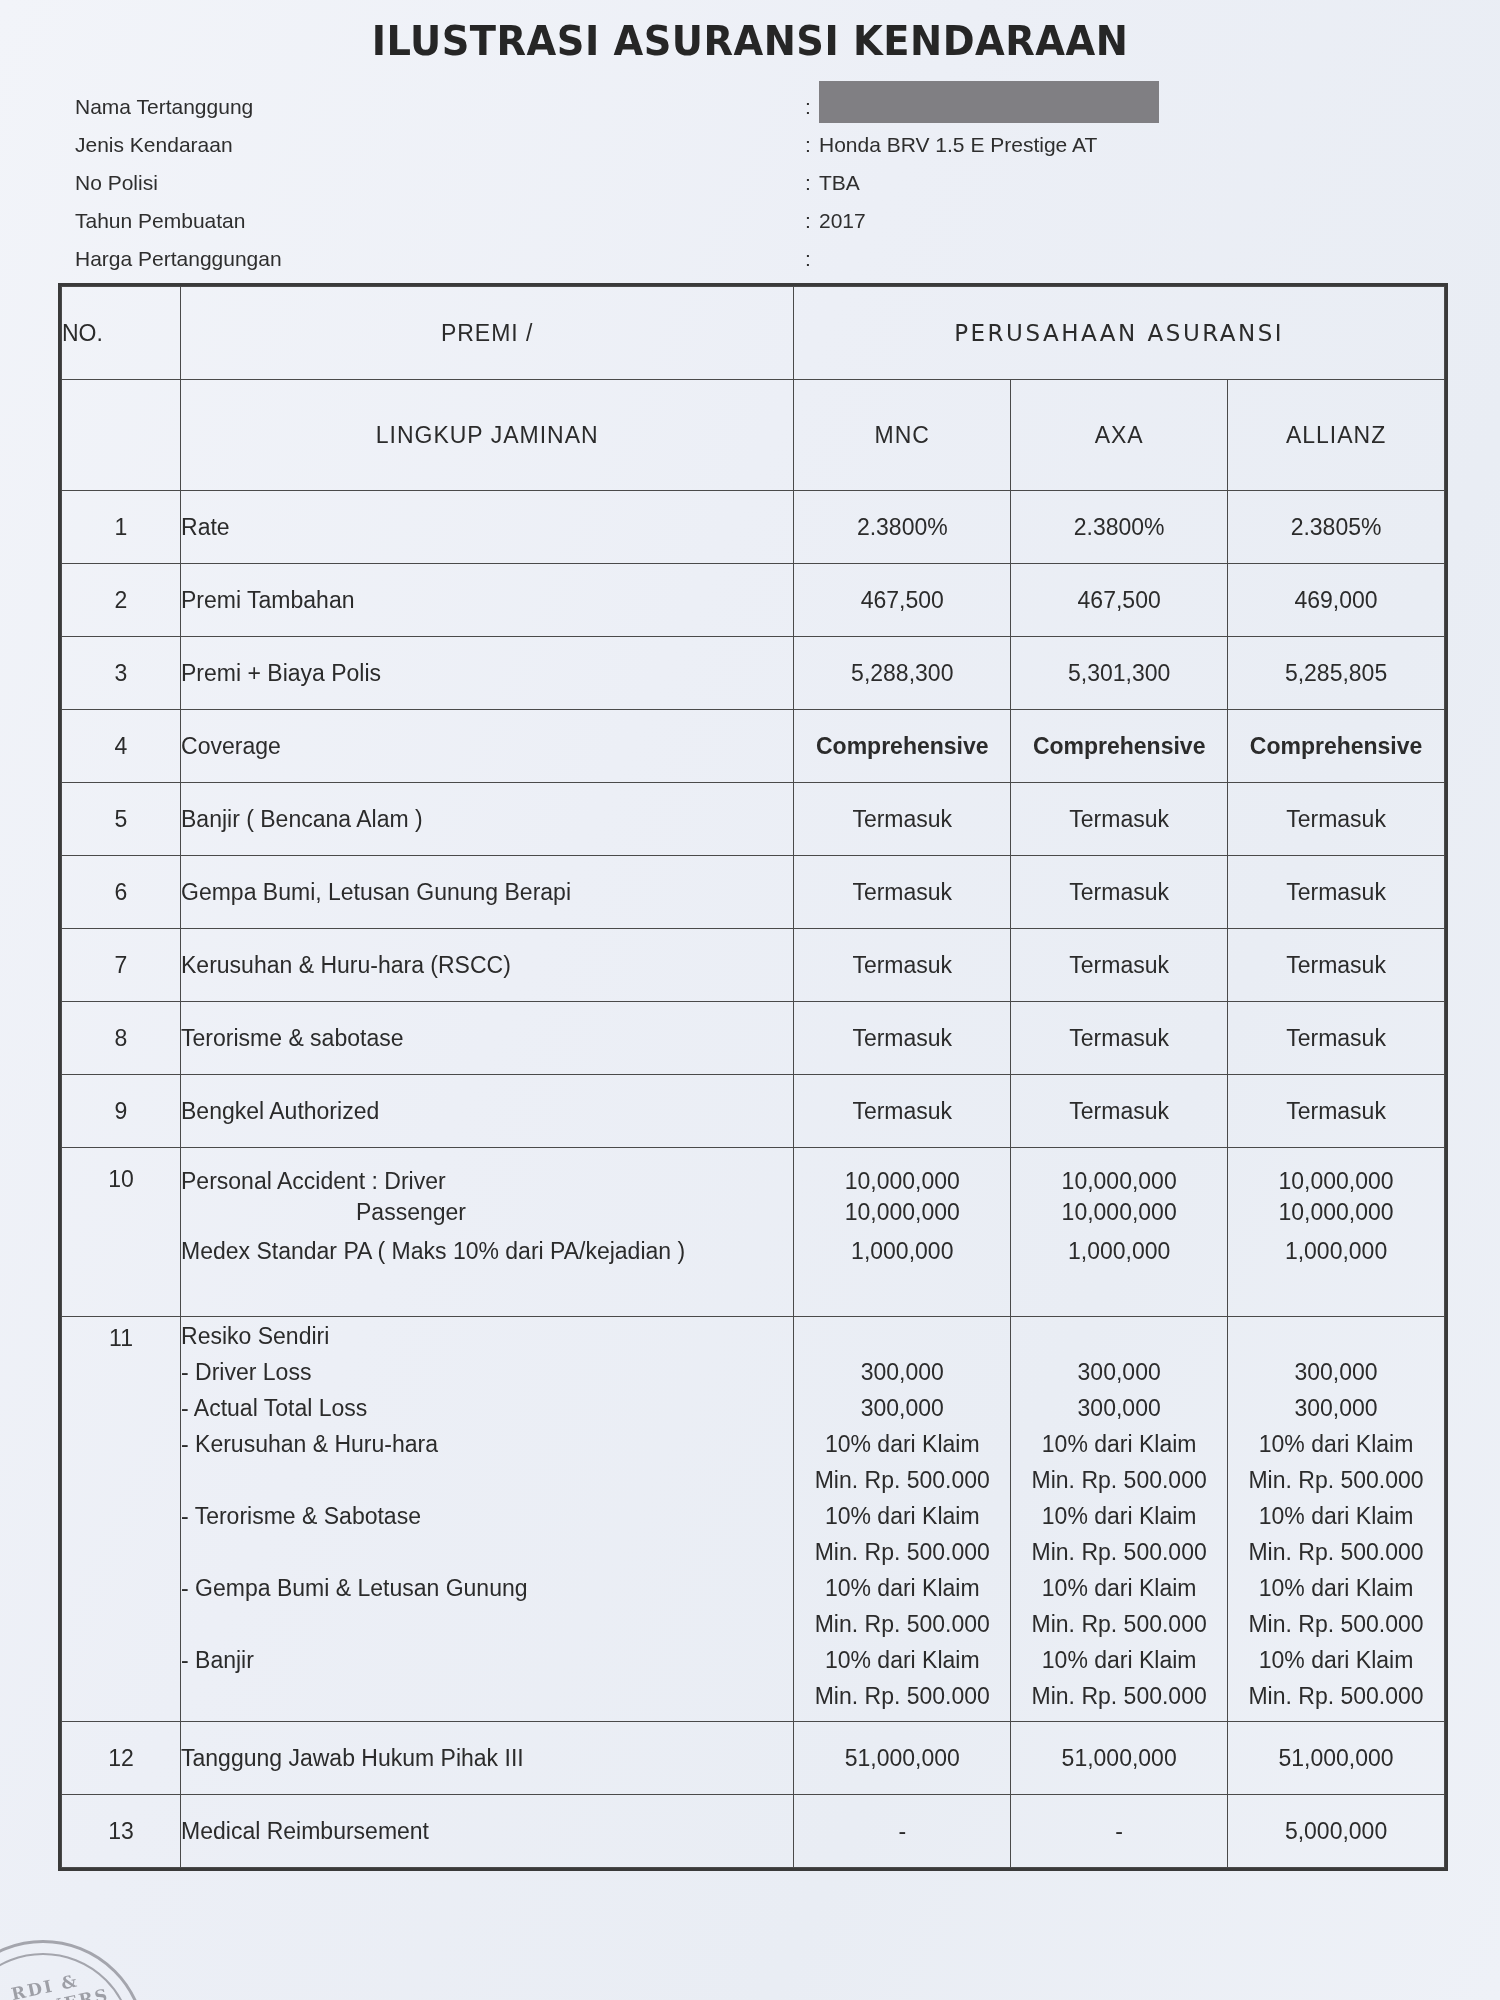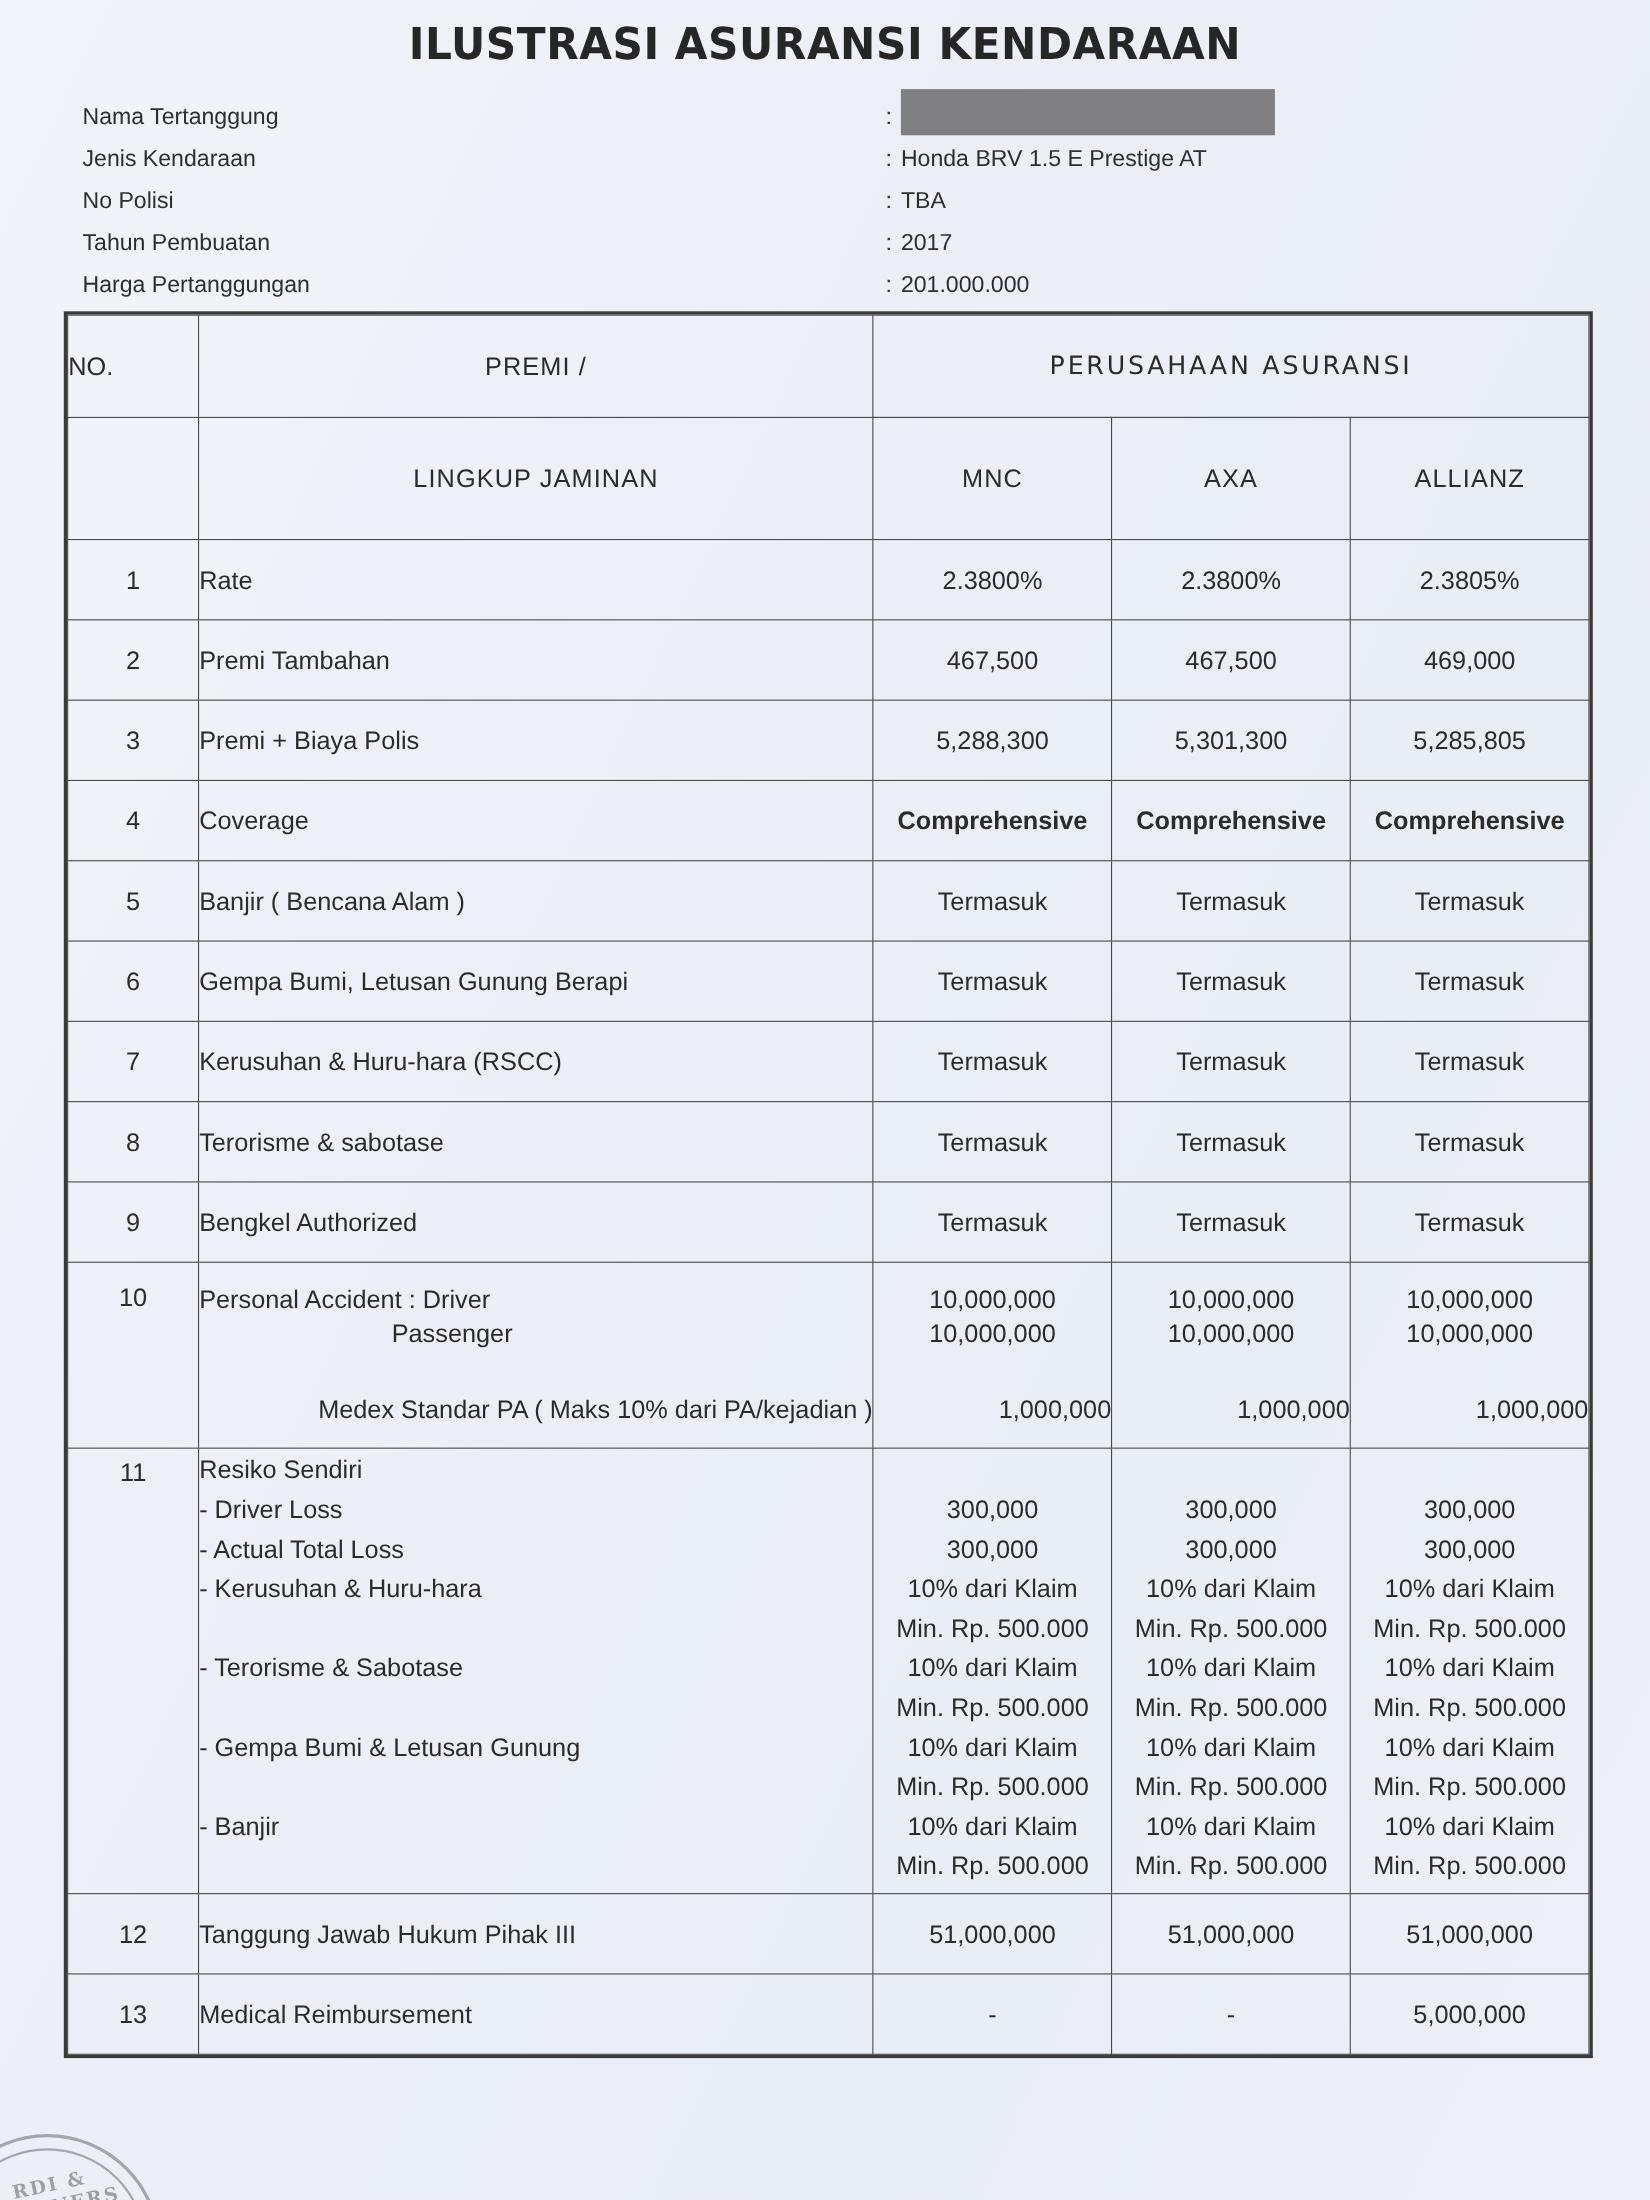--- a/index.html
+++ b/index.html
@@ -144,21 +144,21 @@
   .val-cell { text-align: center; font-size: 24px; white-space: nowrap; }
   .val-cell.bold { font-weight: bold; font-size: 23px; }
 
   tr.data-row td { height: 72px; }
   tr.row-pa td { height: 150px; vertical-align: top; padding-top: 18px; }
   tr.row-rs td { height: 0; vertical-align: top; padding-top: 8px; }
 
   .pa-lines { line-height: 1.35; }
   .pa-lines .l1 { }
   .pa-lines .l2 { }
-  .pa-lines .l3 { margin-top: 38px; text-align: right; }
+  .pa-lines .l3 { margin-top: 8px; }
   .pa-desc .ind { display: inline-block; padding-left: 175px; }
 
   .rs-desc { padding-left: 16px; line-height: 1.0; font-size: 24px; }
   .rs-desc div { height: 36px; }
   .rs-desc .gap { height: 36px; }
 
   .rs-val { text-align: center; font-size: 23px; line-height: 1.0; white-space: nowrap; }
   .rs-val div { height: 36px; }
 
   .dash { font-size: 24px; }
@@ -239,21 +239,20 @@
       <div class="info-value">TBA</div>
     </div>
     <div class="info-row">
       <div class="info-label">Tahun Pembuatan</div>
       <div class="info-colon">:</div>
       <div class="info-value">2017</div>
     </div>
     <div class="info-row">
       <div class="info-label">Harga Pertanggungan</div>
       <div class="info-colon">:</div>
-      <div class="info-value">201.000.000</div>
     </div>
   </div>
 
   <div class="tbl-wrap">
     <table class="main">
       <colgroup>
         <col class="c-no">
           <col class="c-desc">
           <col class="c-val">
           <col class="c-val">

